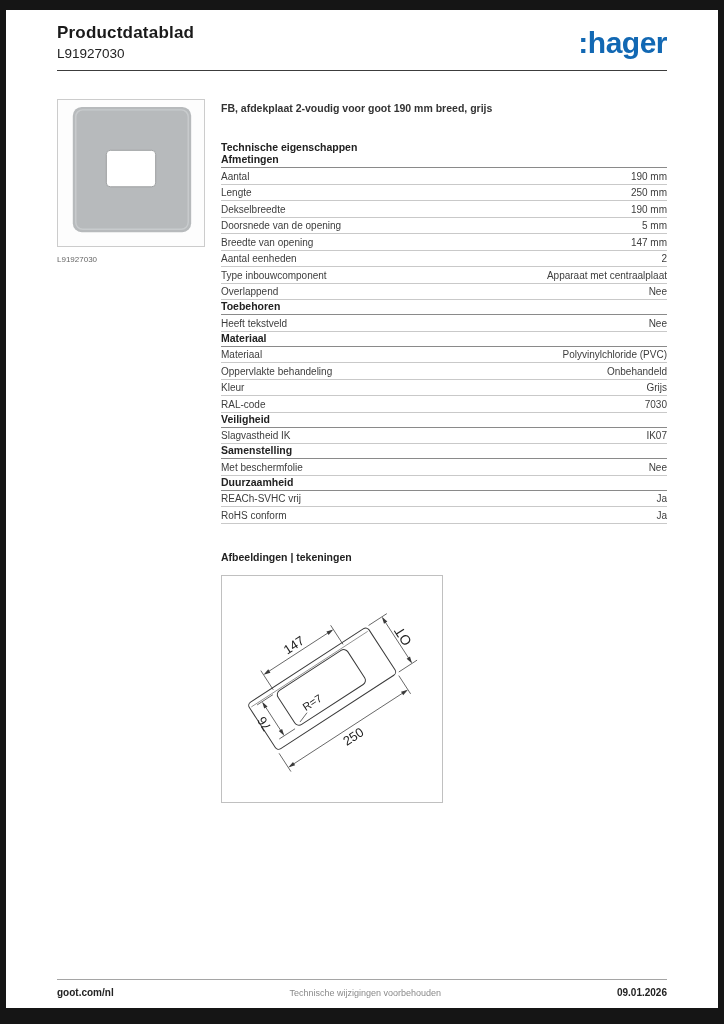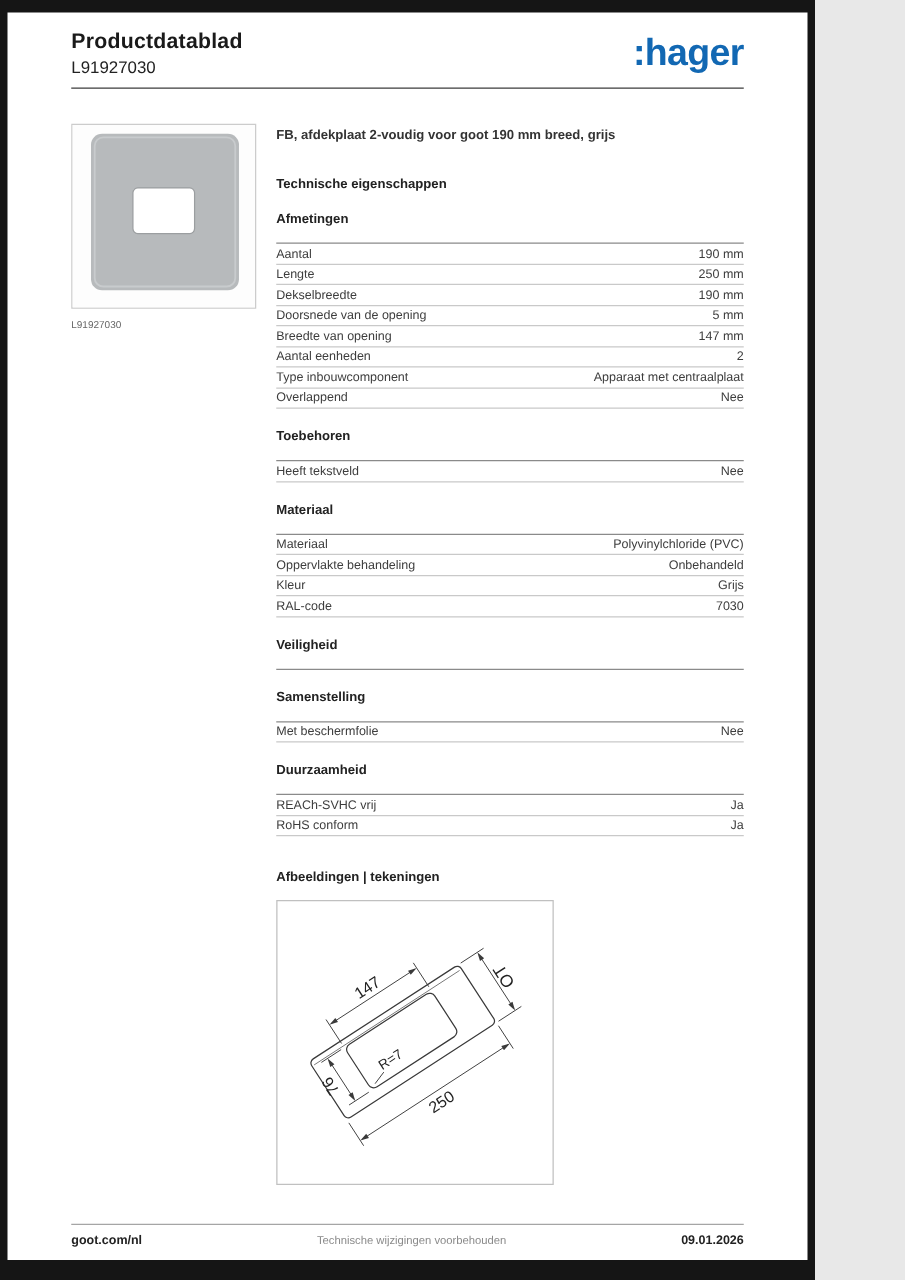--- a/index.html
+++ b/index.html
@@ -1,18 +1,18 @@
 <!DOCTYPE html>
 <html><head>
 <meta charset="utf-8">
 <style>
   * { box-sizing: border-box; }
   html, body { margin: 0; padding: 0; background: #e8e8e8; }
   .frame {
-    width: 652px; height: 1024px;
+    width: 724px; height: 1024px;
     background: #151515;
     padding: 10px 6px 16px 6px;
     overflow: hidden;
     font-family: "Liberation Sans", sans-serif;
   }
   .page {
     background: #ffffff;
     width: 100%; height: 100%;
     padding: 0 51px;
     position: relative;
@@ -28,21 +28,21 @@
   
   .main { display: flex; margin-top: 28px; }
   .left-col { width: 150px; flex: none; }
   .img-box { width: 148px; height: 148px; border: 1px solid #cccccc; background: #fff; }
   .img-caption { font-size: 8px; color: #666; margin-top: 8px; }
   .right-col { flex: 1; margin-left: 14px; min-width: 0; }
 
   .product-desc { font-size: 10.5px; font-weight: bold; color: #333; margin-top: 3px; }
   .tech-heading { font-size: 10.5px; font-weight: bold; color: #222; margin-top: 27px; }
 
-  .section-title { font-size: 10.5px; font-weight: bold; color: #222; margin-top: 16px; padding-bottom: 13px; border-bottom: 1px solid #8a8a8a; }
+  .section-title { font-size: 10.5px; font-weight: bold; color: #222; padding-bottom: 2px; border-bottom: 1px solid #8a8a8a; }
   .spec-row { display: flex; justify-content: space-between; border-bottom: 1px solid #c9c9c9; padding: 2.5px 0 2px 0; font-size: 10px; color: #3d3d3d; }
   .spec-label { text-align: left; }
   .spec-value { text-align: right; color: #3d3d3d; }
 
   .drawing-heading { font-size: 10.5px; font-weight: bold; color: #222; margin-top: 27px; }
   .drawing-box { width: 222px; height: 228px; border: 1px solid #c0c0c0; margin-top: 12px; background: #fff; }
 
   
   .footer { position: absolute; left: 51px; right: 51px; bottom: 10px; }
   .footer-rule { border-top: 1px solid #a5a5a5; }
@@ -143,20 +143,24 @@
                 <span class="spec-label">Kleur</span>
                 <span class="spec-value">Grijs</span>
               </div>
               <div class="spec-row">
                 <span class="spec-label">RAL-code</span>
                 <span class="spec-value">7030</span>
               </div>
             </div>
             <div class="spec-section">
               <div class="section-title">Veiligheid</div>
+              <div class="spec-row">
+                <span class="spec-label">Slagvastheid IK</span>
+                <span class="spec-value">IK07</span>
+              </div>
             </div>
             <div class="spec-section">
               <div class="section-title">Samenstelling</div>
               <div class="spec-row">
                 <span class="spec-label">Met beschermfolie</span>
                 <span class="spec-value">Nee</span>
               </div>
             </div>
             <div class="spec-section">
               <div class="section-title">Duurzaamheid</div>

